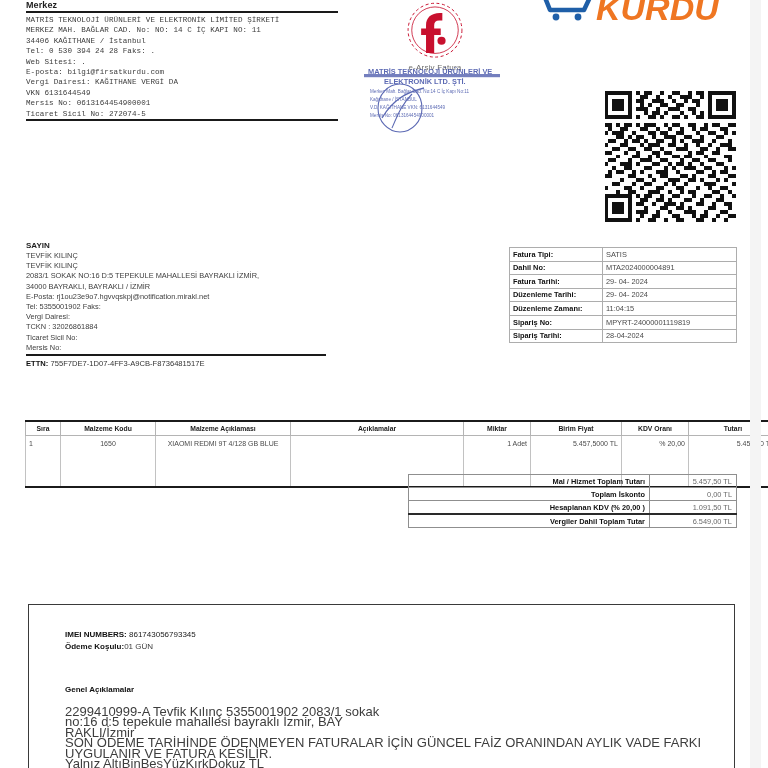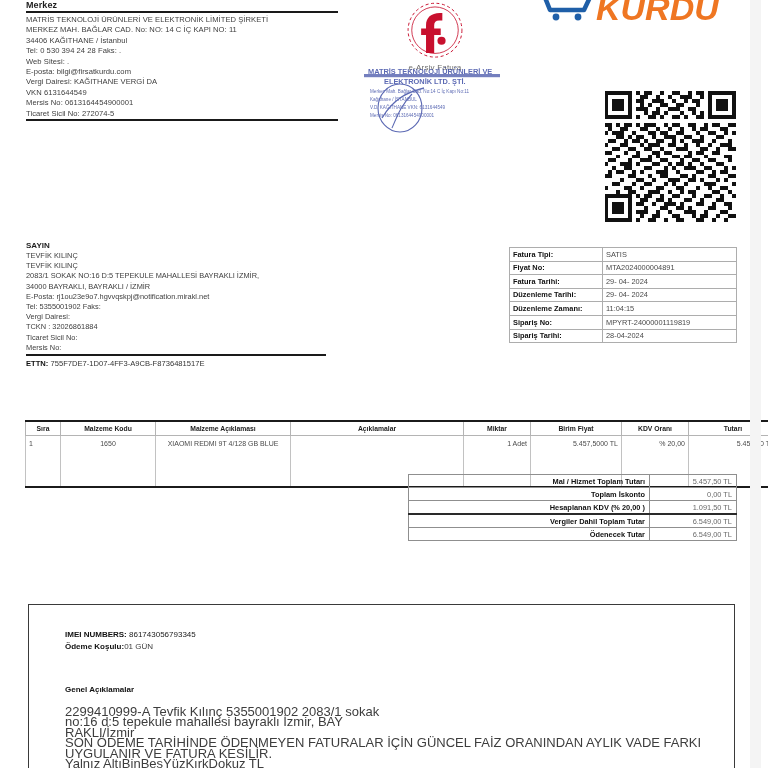--- a/index.html
+++ b/index.html
@@ -41,21 +41,21 @@
   }
   .rule-thick {
     height: 0; border-top: 2.2px solid #1a1a1a;
     width: 312px;
   }
   .seller-lines {
     font-size: 7.6px; line-height: 10.4px;
     color: #3d3d3d; padding-top: 2px;
     letter-spacing: .05px;
   }
-  .seller-lines div { white-space: nowrap; }
+  .seller-lines div { white-space: nowrap; font-family: Liberation Mono, monospace; }
 
   
   .earsiv {
     position: absolute; left: 380px; top: 0px;
     width: 110px; text-align: center;
   }
   .earsiv-mark { width: 84px; height: 62px; margin: 0 auto; display:block; }
   .earsiv-cap {
     font-size: 8px; color: #6d6d6d; margin-top: 1px;
     letter-spacing: .2px;
@@ -527,21 +527,21 @@
     <span>755F7DE7-1D07-4FF3-A9CB-F8736481517E</span>
   </div>
 
   <table class="info-tbl">
     <tbody>
       <tr>
         <td class="k">Fatura Tipi:</td>
         <td class="v">SATIS</td>
       </tr>
       <tr>
-        <td class="k">Fiyat No:</td>
+        <td class="k">Dahil No:</td>
         <td class="v">MTA2024000004891</td>
       </tr>
       <tr>
         <td class="k">Fatura Tarihi:</td>
         <td class="v">29- 04- 2024</td>
       </tr>
       <tr>
         <td class="k">Düzenleme Tarihi:</td>
         <td class="v">29- 04- 2024</td>
       </tr>
@@ -606,24 +606,20 @@
       <tr>
         <td class="lab">Toplam İskonto</td>
         <td class="val">0,00 TL</td>
       </tr>
       <tr>
         <td class="lab">Hesaplanan KDV (% 20,00 )</td>
         <td class="val">1.091,50  TL</td>
       </tr>
       <tr class="strong">
         <td class="lab">Vergiler Dahil Toplam Tutar</td>
-        <td class="val">6.549,00 TL</td>
-      </tr>
-      <tr>
-        <td class="lab">Ödenecek Tutar</td>
         <td class="val">6.549,00 TL</td>
       </tr>
     </tbody>
   </table>
 
   <div class="notes">
     <div class="notes-inner">
       <div class="imei">
         <b>IMEI NUMBERS:</b>
         <span>861743056793345</span>

